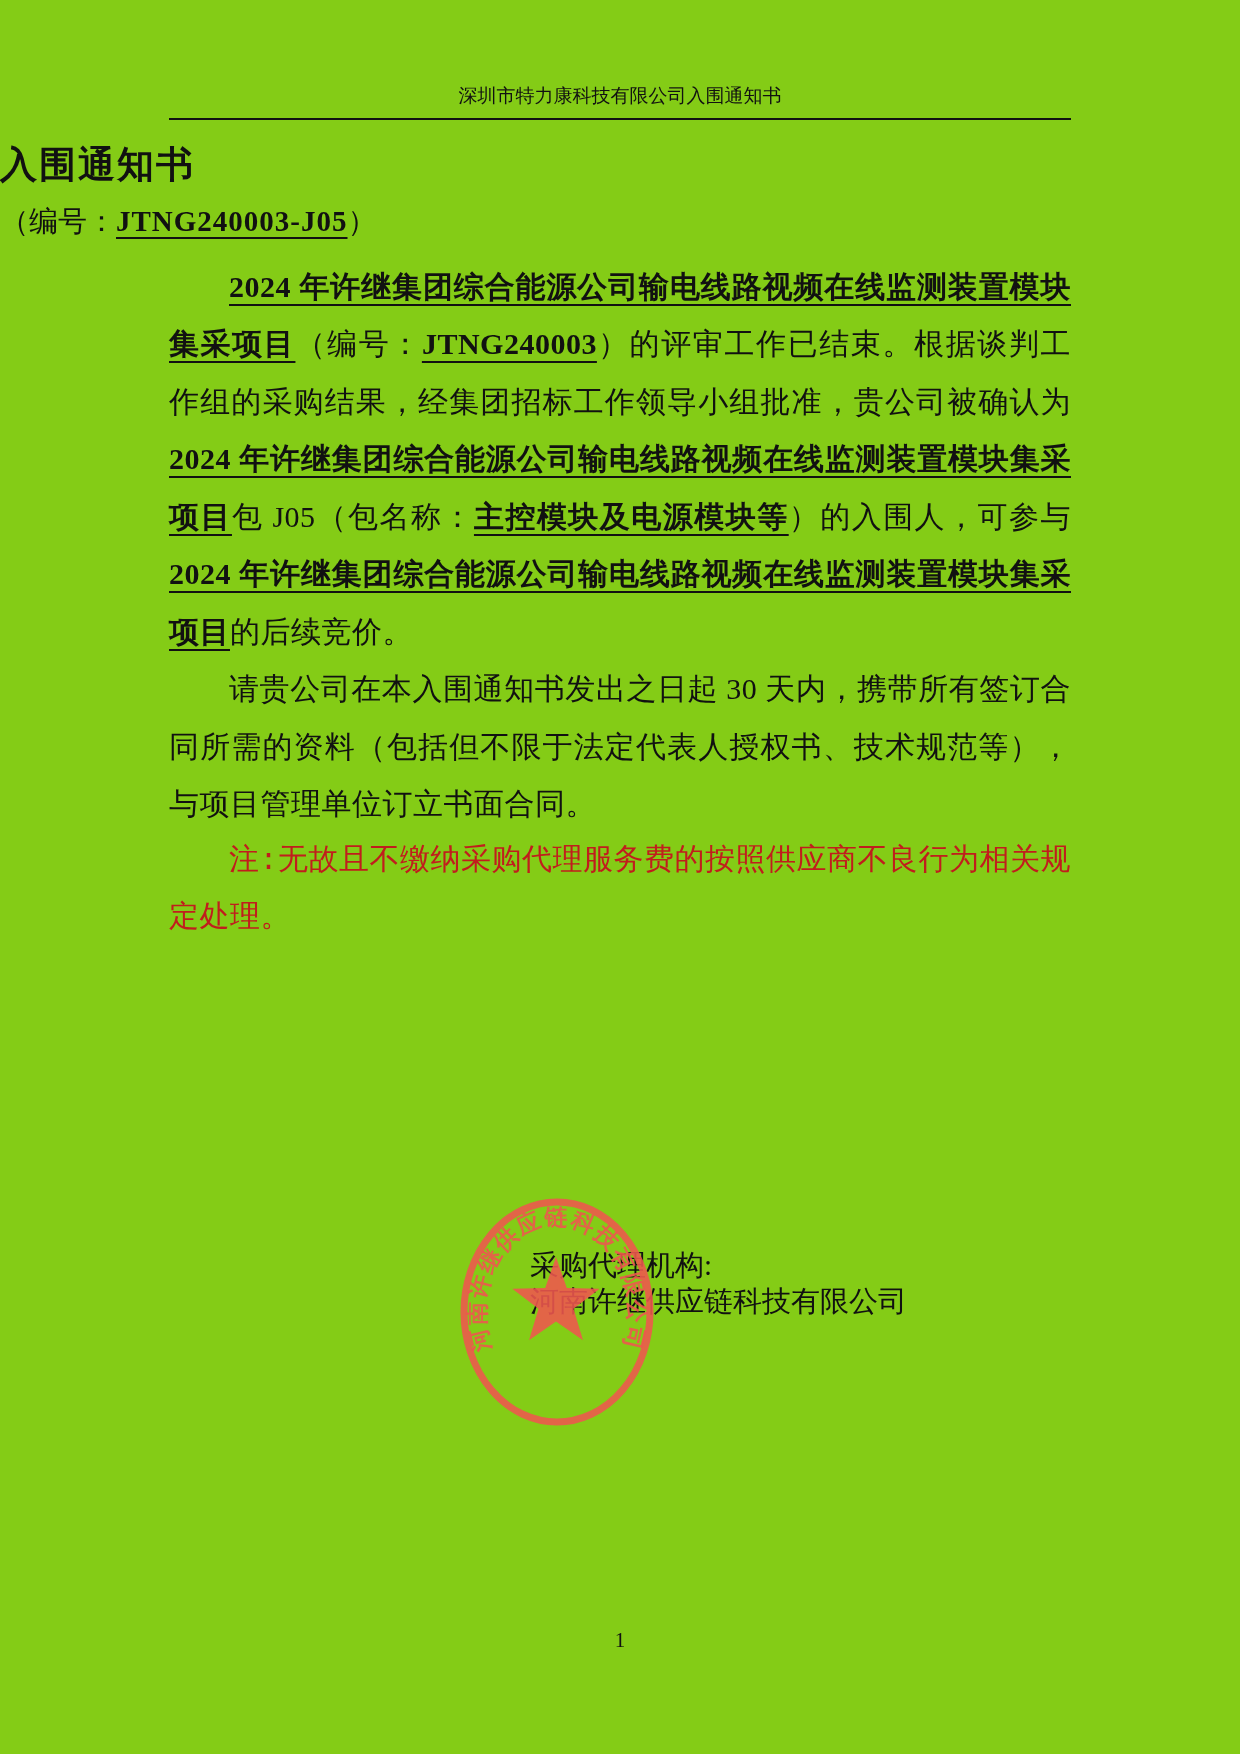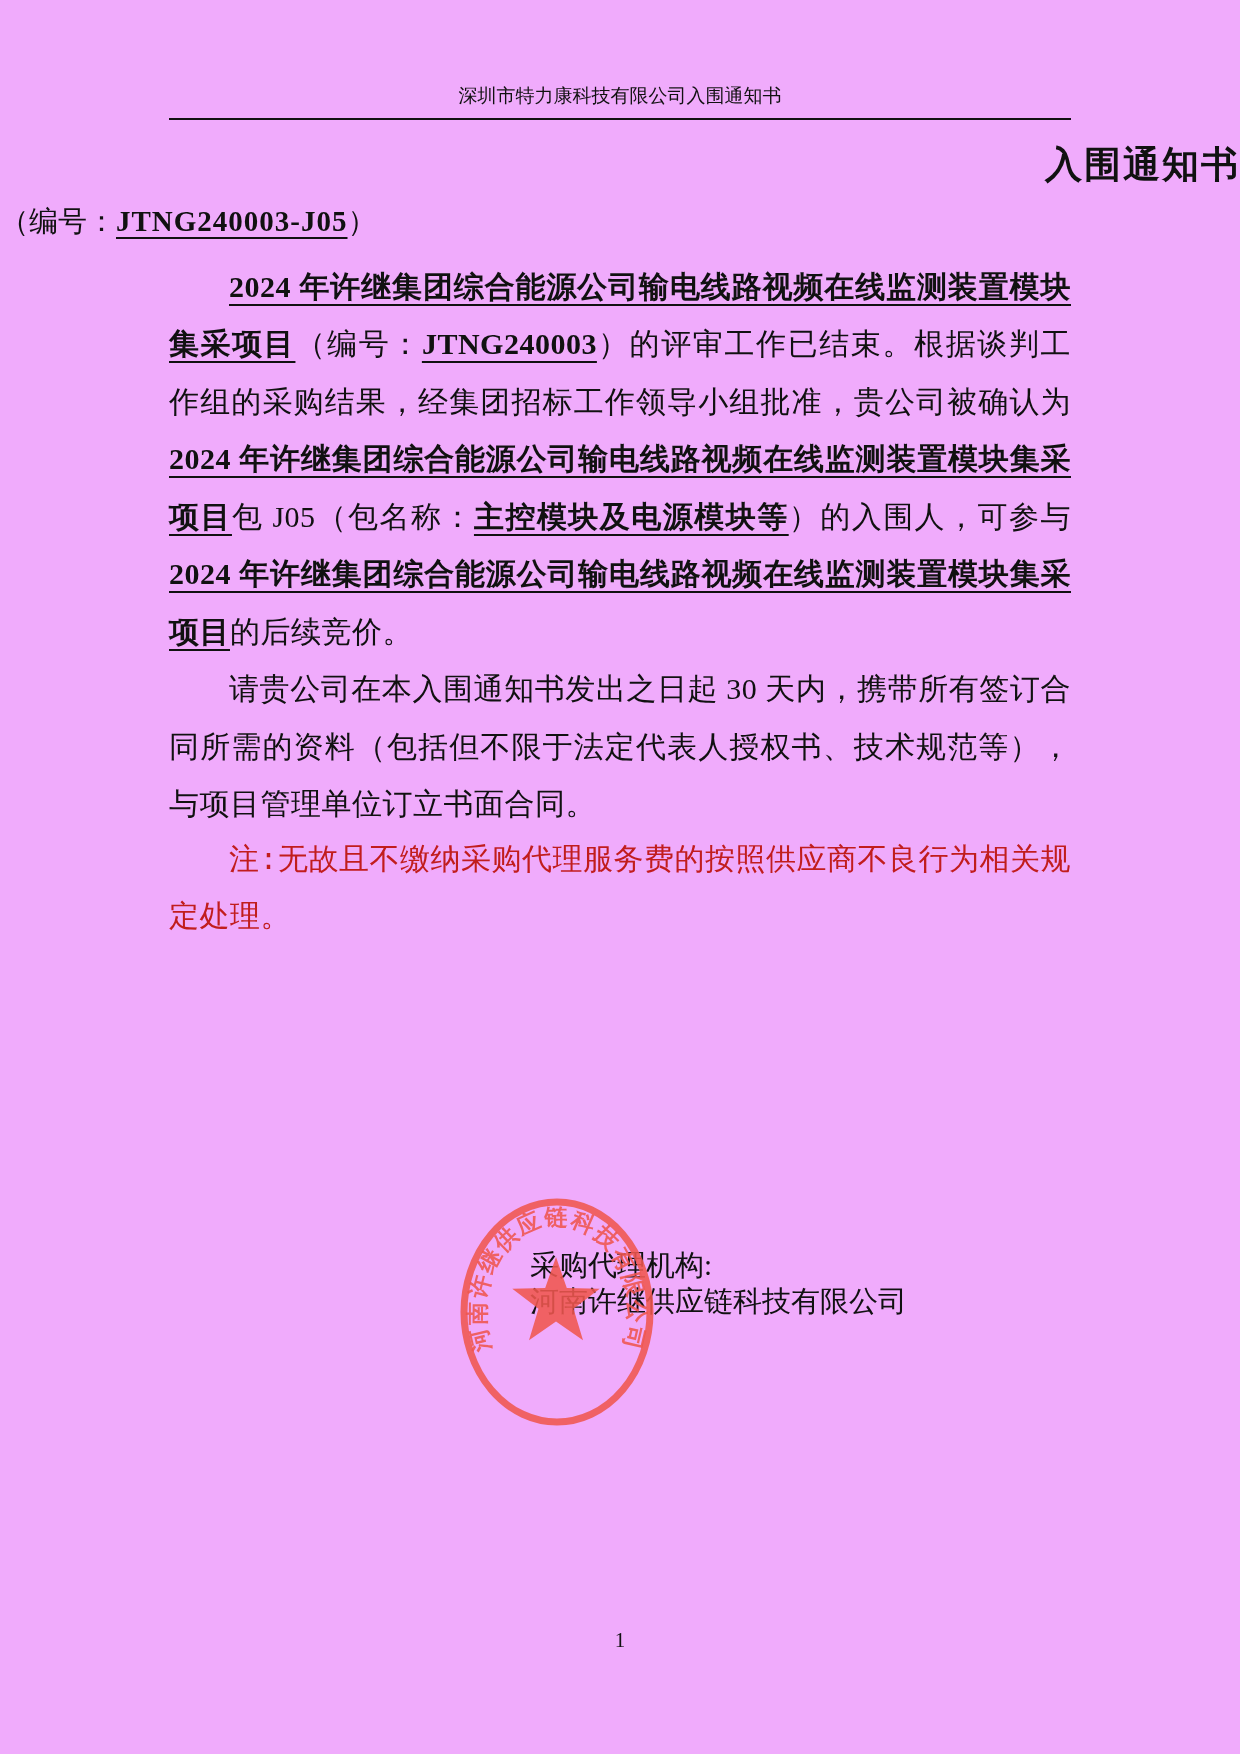--- a/index.html
+++ b/index.html
@@ -4,38 +4,38 @@
 <style>
   :root{
     --text:#111111;
     --note-red:#c11d1d;
     --stamp-red:#ef564f;
   }
   html,body{margin:0;padding:0;background:#ffffff;}
   .page{
     position:relative;
     width:1240px;height:1754px;
-    background:#f0abfc;
+    background:#84cc16;
     color:var(--text);
     font-family:"Liberation Serif","DejaVu Serif",serif;
     overflow:hidden;
   }
   .header-text{
     margin:0;padding-top:86px;
     text-align:center;
     font-size:19px;line-height:1.1;
   }
   .header-rule{
     width:902px;height:0;
     border-top:2px solid var(--text);
     margin:11px auto 0;
   }
   .doc-title{
     margin:22px 0 0;
-    text-align:right;
+    text-align:left;
     font-size:37px;font-weight:bold;
     line-height:46px;
     letter-spacing:2px;
   }
   .doc-code{
     margin:12px 0 0;
     text-align:left;
     font-size:29px;line-height:42px;
   }
   .doc-code .code{

